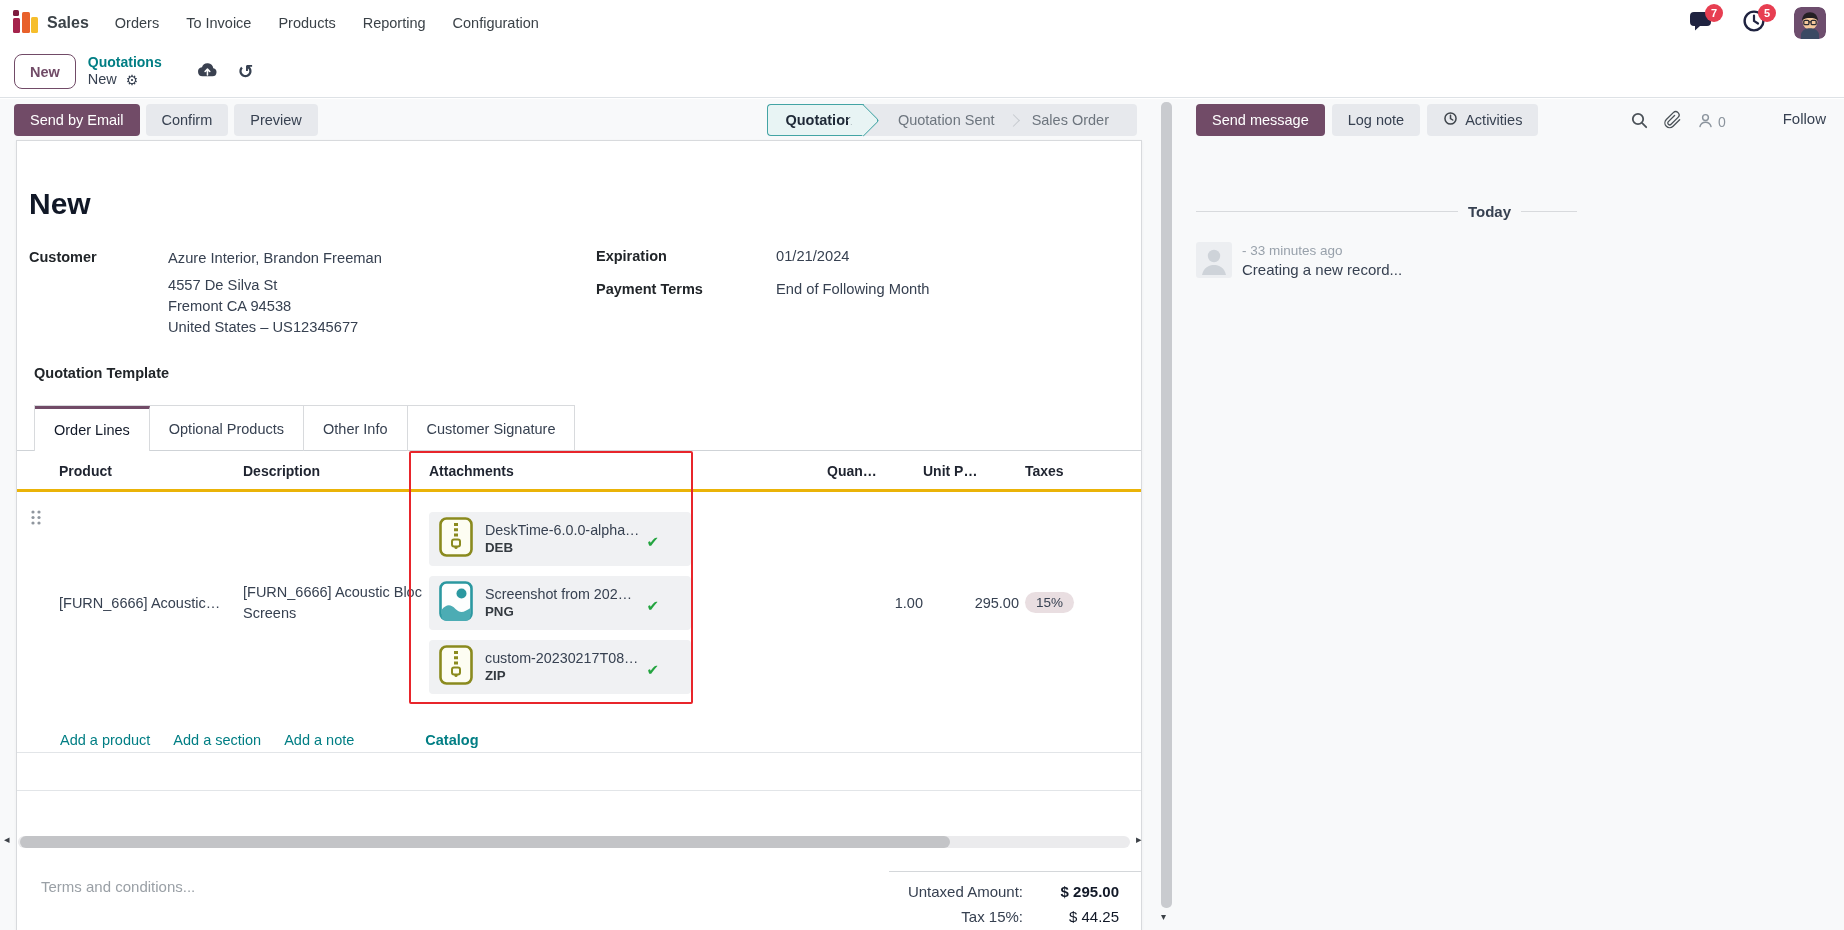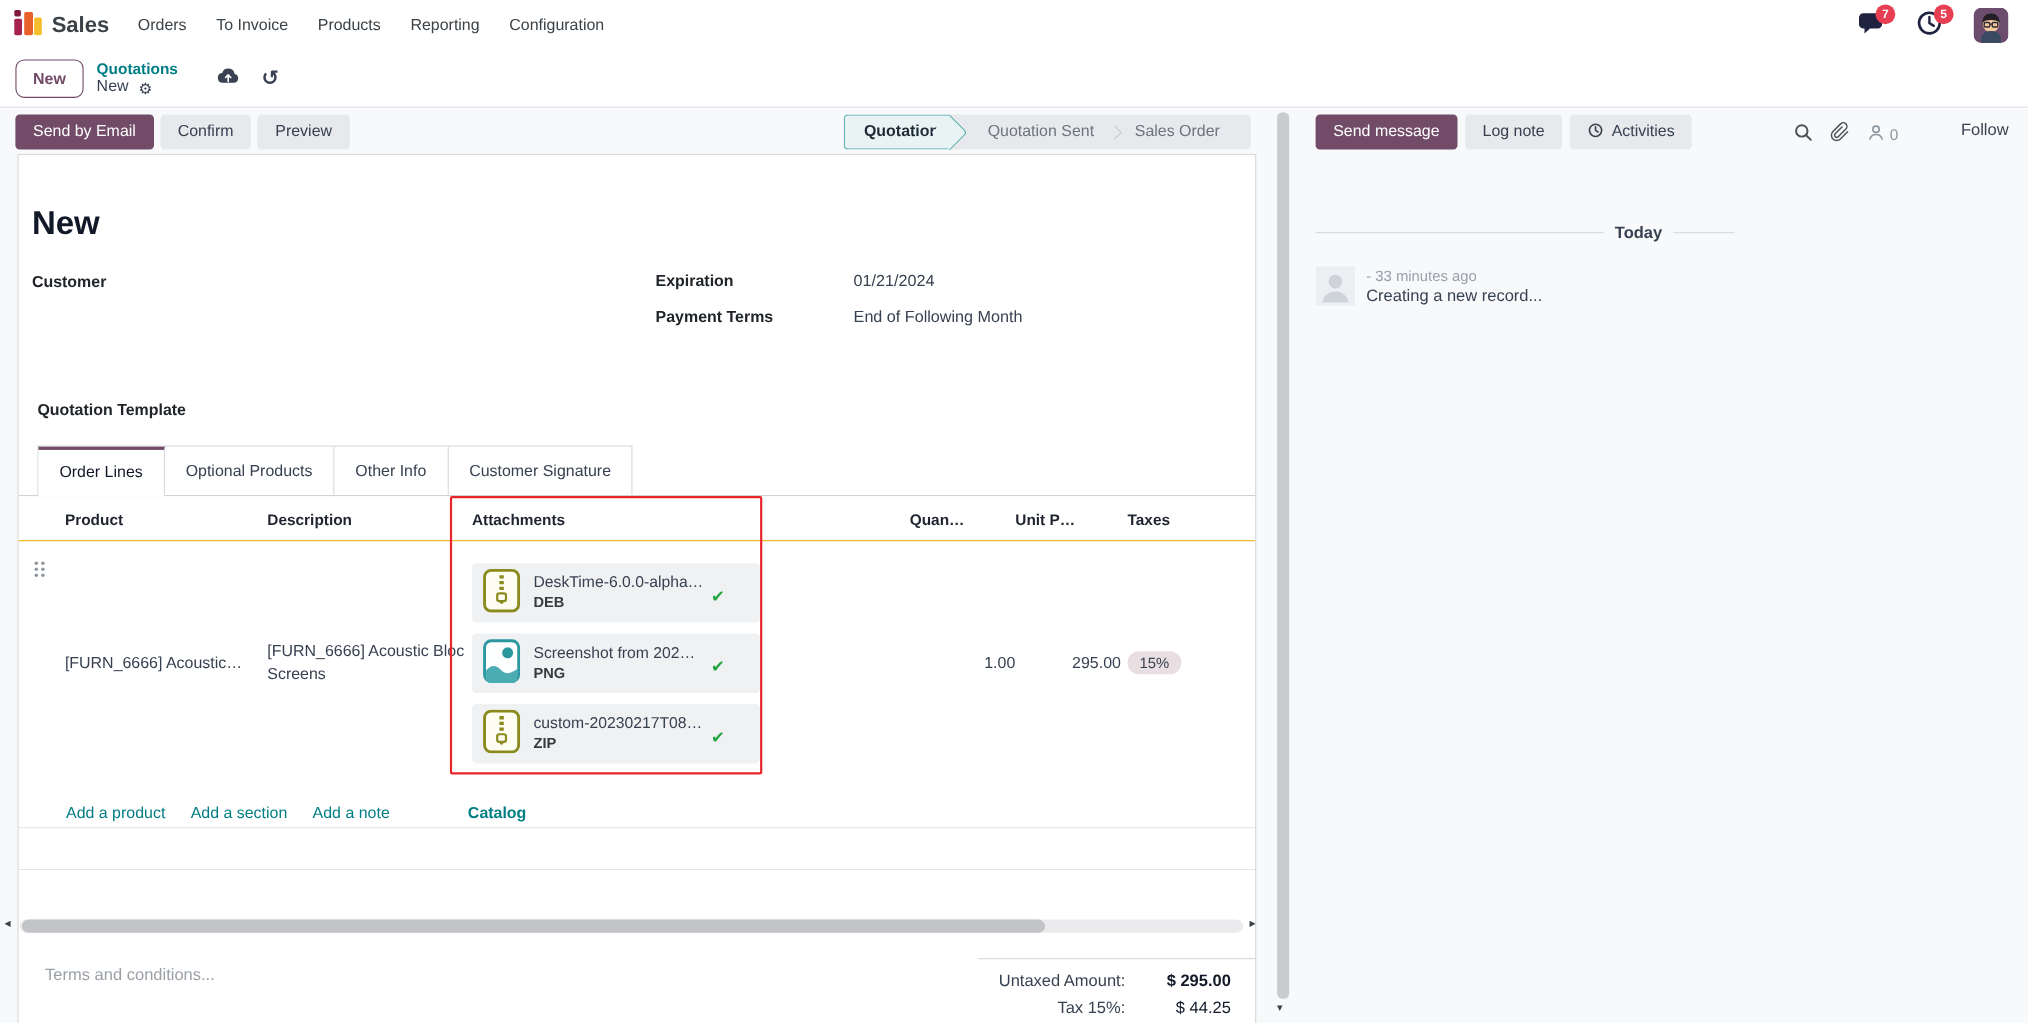--- a/index.html
+++ b/index.html
@@ -3,21 +3,21 @@
 <meta charset="utf-8">
 <style>
   * { box-sizing: border-box; margin: 0; padding: 0; }
   html,body { width:1844px; height:930px; }
   body { font-family:"Liberation Sans","DejaVu Sans",sans-serif; color:#374151; background:#fff; }
   .canvas { position:relative; width:1844px; height:930px; overflow:hidden; background:#fff; }
 
   
   .navbar { position:absolute; top:0; left:0; right:0; height:46px; background:#fff; display:flex; align-items:center; padding:0 18px 0 12px; }
   .brand { display:flex; align-items:center; gap:8px; cursor:pointer; }
-  .app-name { font-size:20px; font-weight:700; color:#3b4248; }
+  .app-name { font-size:16px; font-weight:700; color:#3b4248; }
   .nav-menu { display:flex; gap:27px; margin-left:26px; }
   .nav-item { font-size:14.5px; color:#3b4248; cursor:pointer; }
   .nav-right { margin-left:auto; display:flex; align-items:center; gap:27px; }
   .icon-wrap { position:relative; width:26px; height:26px; display:flex; align-items:center; justify-content:center; cursor:pointer; }
   .badge { position:absolute; top:-6px; right:-9px; min-width:18px; height:18px; border-radius:9px; background:#E73E51; color:#fff; font-size:11px; font-weight:700; display:flex; align-items:center; justify-content:center; padding:0 4px; }
   .avatar { width:32px; height:32px; border-radius:7px; overflow:hidden; cursor:pointer; }
 
   
   .control-panel { position:absolute; top:46px; left:0; right:0; height:52px; background:#fff; border-bottom:1px solid #dee2e6; display:flex; align-items:center; padding-left:14px; }
   .new-btn { height:35px; padding:0 15px; border:1px solid #714B67; border-radius:8px; background:#fff; color:#714B67; font-weight:700; font-size:14.5px; cursor:pointer; }
@@ -64,21 +64,21 @@
 
   
   .tabstrip { position:absolute; left:0; right:0; top:264px; height:46px; border-bottom:1px solid #cfd3d7; }
   .tabs { position:absolute; left:17px; top:0; height:46px; display:flex; border:1px solid #d8dadd; border-bottom:none; }
   .tab { height:100%; display:flex; align-items:center; padding:0 19px; font-size:14.5px; color:#374151; border-right:1px solid #d8dadd; cursor:pointer; background:transparent; }
   .tab:last-child { border-right:none; }
   .tab.active { border-top:3px solid #714B67; background:#fff; color:#111827; margin-bottom:-1px; position:relative; z-index:2; }
 
   
   .grid { display:grid; grid-template-columns:30px 184px 186px 272px 1fr 96px 96px 114px; padding:0 8px 0 12px; }
-  .thead { position:absolute; left:0; right:0; top:311px; height:40px; border-bottom:1px solid #eab308; align-items:center; font-size:14px; font-weight:700; color:#1f2430; }
+  .thead { position:absolute; left:0; right:0; top:311px; height:40px; border-bottom:3px solid #eab308; align-items:center; font-size:14px; font-weight:700; color:#1f2430; }
   .th-r { text-align:left; }
   .th-taxes { padding-left:6px; }
   .trow { position:absolute; left:0; right:0; top:352px; height:219px; align-items:center; font-size:14.5px; }
   .handle-cell { align-self:flex-start; padding-top:16px; cursor:grab; }
   .cell-product { white-space:nowrap; overflow:hidden; cursor:text; }
   .cell-desc { line-height:21px; cursor:text; }
   .num-cell { text-align:right; cursor:text; }
   .tax-cell { padding-left:6px; }
   .tax-pill { display:inline-block; background:#E9DEE1; color:#374151; font-size:13.5px; border-radius:11px; padding:3px 11px; cursor:pointer; }
 
@@ -220,20 +220,26 @@
         <div class="step first">Quotation Sent</div>
         <div class="chevsep"></div>
         <div class="step">Sales Order</div>
       </div>
 
       <div class="sheet">
 
         <h1 class="title">New</h1>
 
         <div class="flabel customer-label">Customer</div>
+        <div class="customer-block">
+          <div class="customer-name">Azure Interior, Brandon Freeman</div>
+          <div>4557 De Silva St</div>
+          <div>Fremont CA 94538</div>
+          <div>United States – US12345677</div>
+        </div>
 
         <div class="fields-right">
           <div class="frow">
             <span class="flabel">Expiration</span>
             <span class="fval">01/21/2024</span>
           </div>
           <div class="frow">
             <span class="flabel">Payment Terms</span>
             <span class="fval">End of Following Month</span>
           </div>

